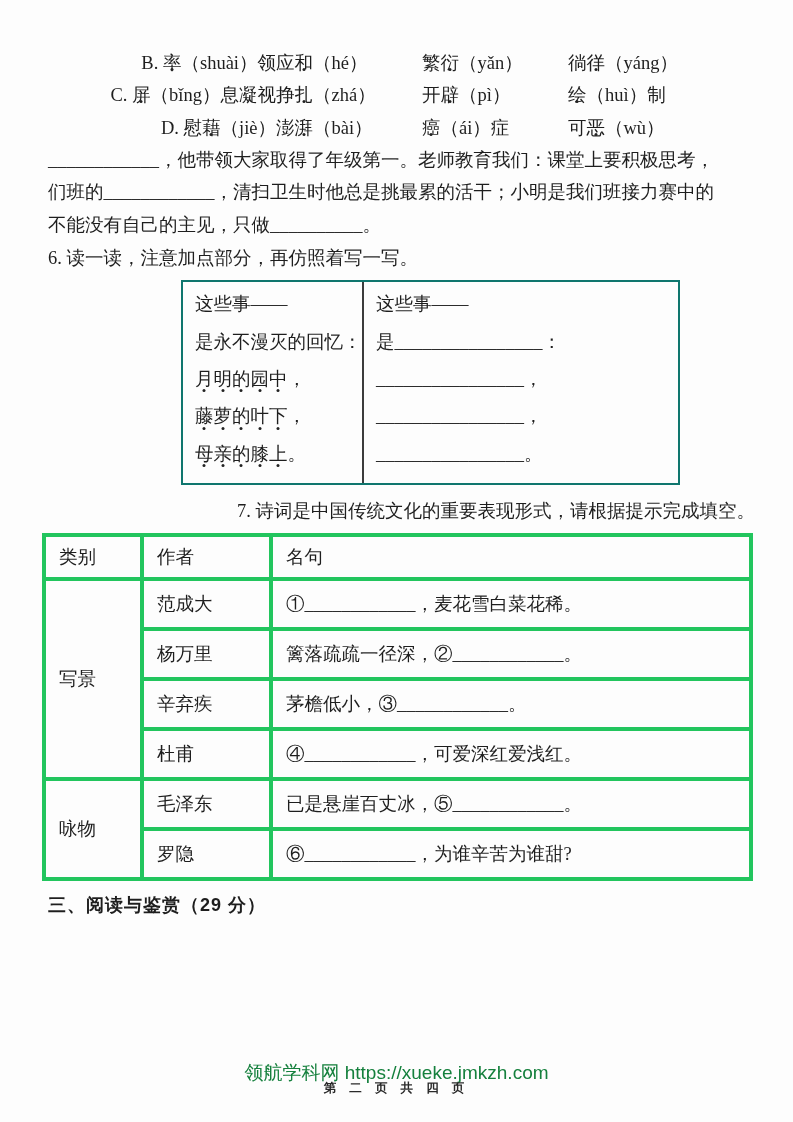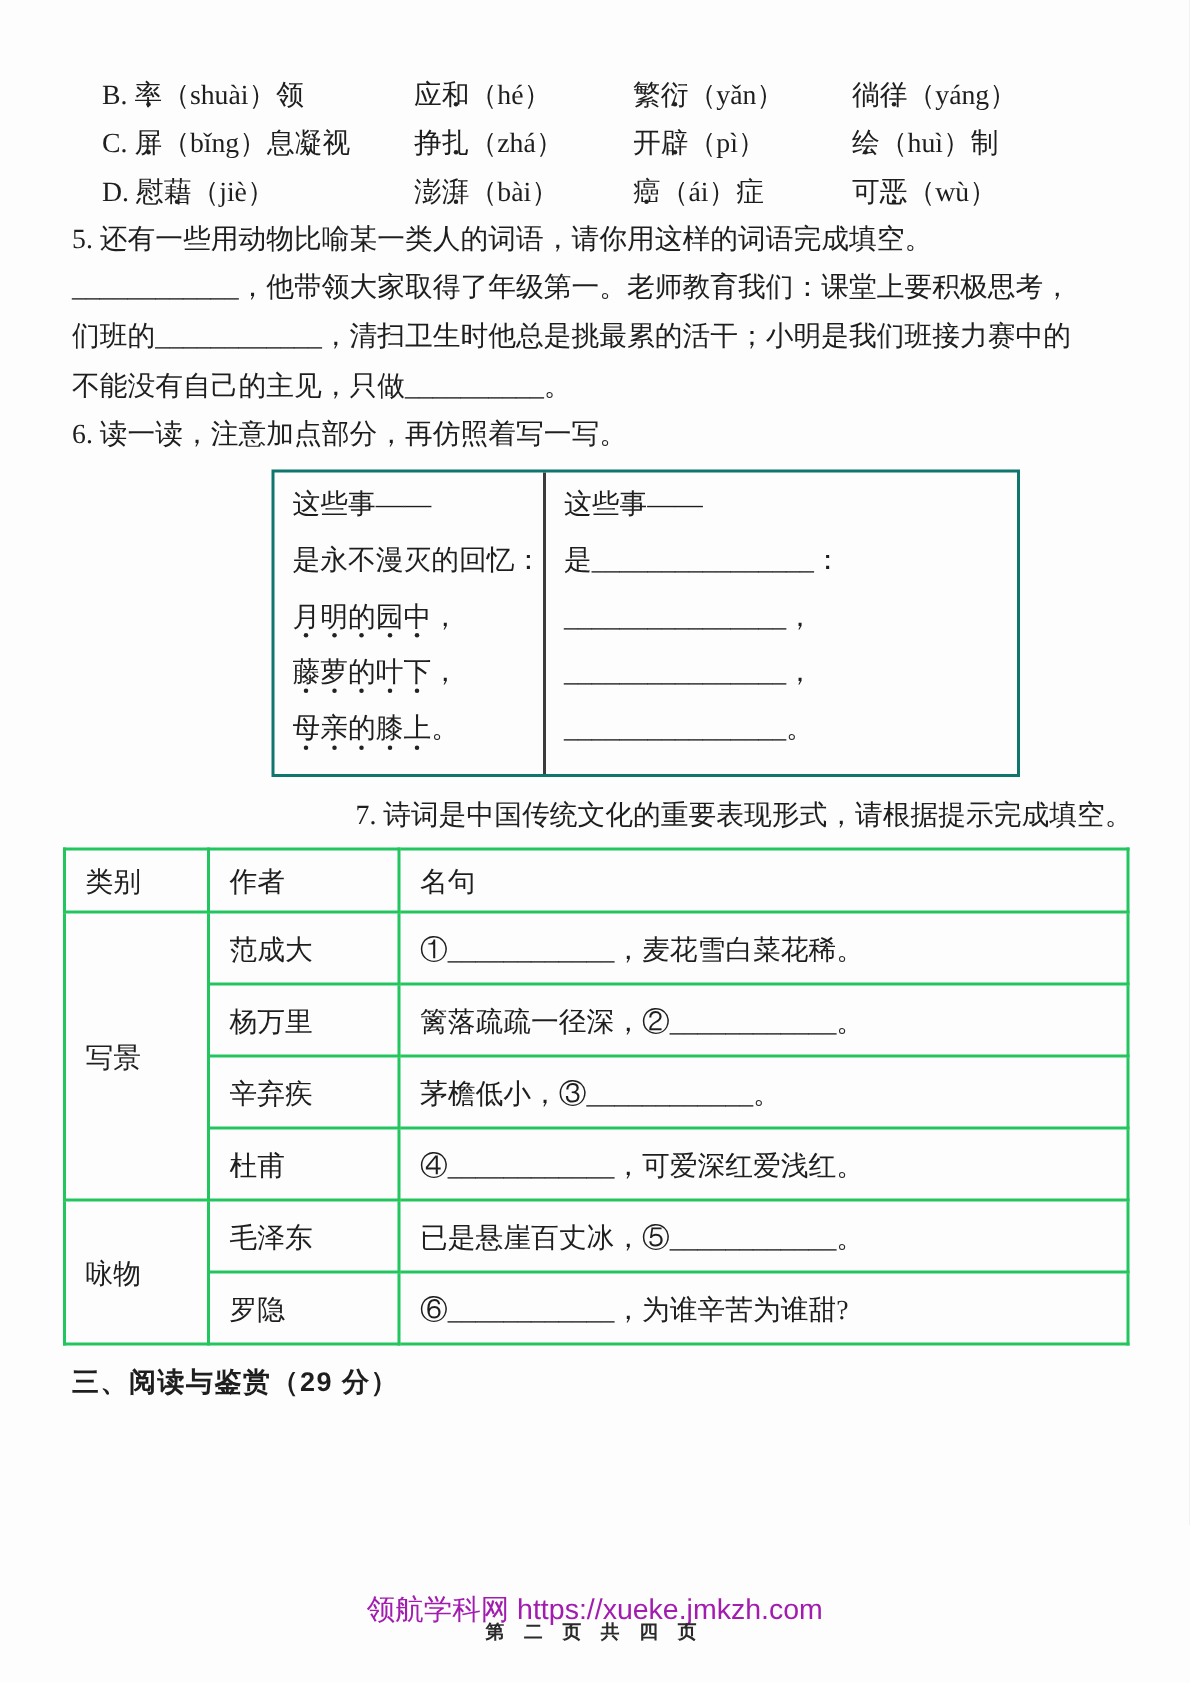--- a/index.html
+++ b/index.html
@@ -11,21 +11,21 @@
     color:#1e1e1e;
     font-family:"Liberation Serif","DejaVu Serif",serif;
     font-size:18.5px;
     overflow:hidden;
   }
   .content{position:absolute;left:48px;top:46px;width:707px;}
 
   
   .opt-row{display:flex;height:32.6px;align-items:center;padding-left:20px;}
   .oc{white-space:nowrap;}
-  .oc.c1{width:208px;}
+  .oc.c1{width:208px;text-align:right;}
   .oc.c2{width:146px;}
   .oc.c3{width:146px;}
 
   
   .dc{position:relative;display:inline-block;}
   .dc::after{
     content:"";position:absolute;left:50%;transform:translateX(-50%);
     bottom:4px;width:3px;height:3px;border-radius:50%;background:#222;
   }
   .t6 .dc::after{bottom:6px;}
@@ -49,21 +49,21 @@
   .t6-line{line-height:37.4px;white-space:nowrap;}
 
   
   table.t7{
     border-collapse:collapse;
     margin:5px 0 0 -6px;
     width:711px;
     table-layout:fixed;
   }
   .t7 th,.t7 td{
-    border:2px solid #22c55e;
+    border:4px solid #22c55e;
     font-weight:normal;
     text-align:left;
     vertical-align:middle;
     padding:0 0 0 13px;
     white-space:nowrap;
     overflow:hidden;
   }
   .t7 th{height:40px;}
   .t7 td{height:46px;}
   .t7 .col-cat{width:81px;}
@@ -75,21 +75,21 @@
     font-family:"Liberation Sans","DejaVu Sans",sans-serif;
     font-weight:bold;
     font-size:18px;
     letter-spacing:1px;
   }
 
   
   .watermark{
     position:absolute;left:0;right:0;top:1060px;
     text-align:center;
-    color:#a21caf;
+    color:#15803d;
     font-family:"Liberation Sans","DejaVu Sans",sans-serif;
     font-size:19px;
   }
   .page-number{
     position:absolute;left:0;right:0;top:1080px;
     text-align:center;
     color:#2a2a2a;
     font-size:12.5px;
     letter-spacing:5px;
     font-weight:bold;
@@ -117,21 +117,20 @@
       <div class="opt-row">
         <span class="oc c1">D. 慰<span class="dc">藉</span>（jiè）</span>
         <span class="oc c2">澎<span class="dc">湃</span>（bài）</span>
         <span class="oc c3"><span class="dc">癌</span>（ái）症</span>
         <span class="oc c4">可<span class="dc">恶</span>（wù）</span>
       </div>
     </div>
 
 
     <div class="q-block">
-      <div class="line">5. 还有一些用动物比喻某一类人的词语，请你用这样的词语完成填空。</div>
       <div class="line">____________，他带领大家取得了年级第一。老师教育我们：课堂上要积极思考，</div>
       <div class="line">们班的____________，清扫卫生时他总是挑最累的活干；小明是我们班接力赛中的</div>
       <div class="line">不能没有自己的主见，只做__________。</div>
     </div>
 
     <div class="q-block">
       <div class="line">6. 读一读，注意加点部分，再仿照着写一写。</div>
       <div class="t6">
         <div class="t6-col t6-left">
           <div class="t6-line">这些事——</div>

